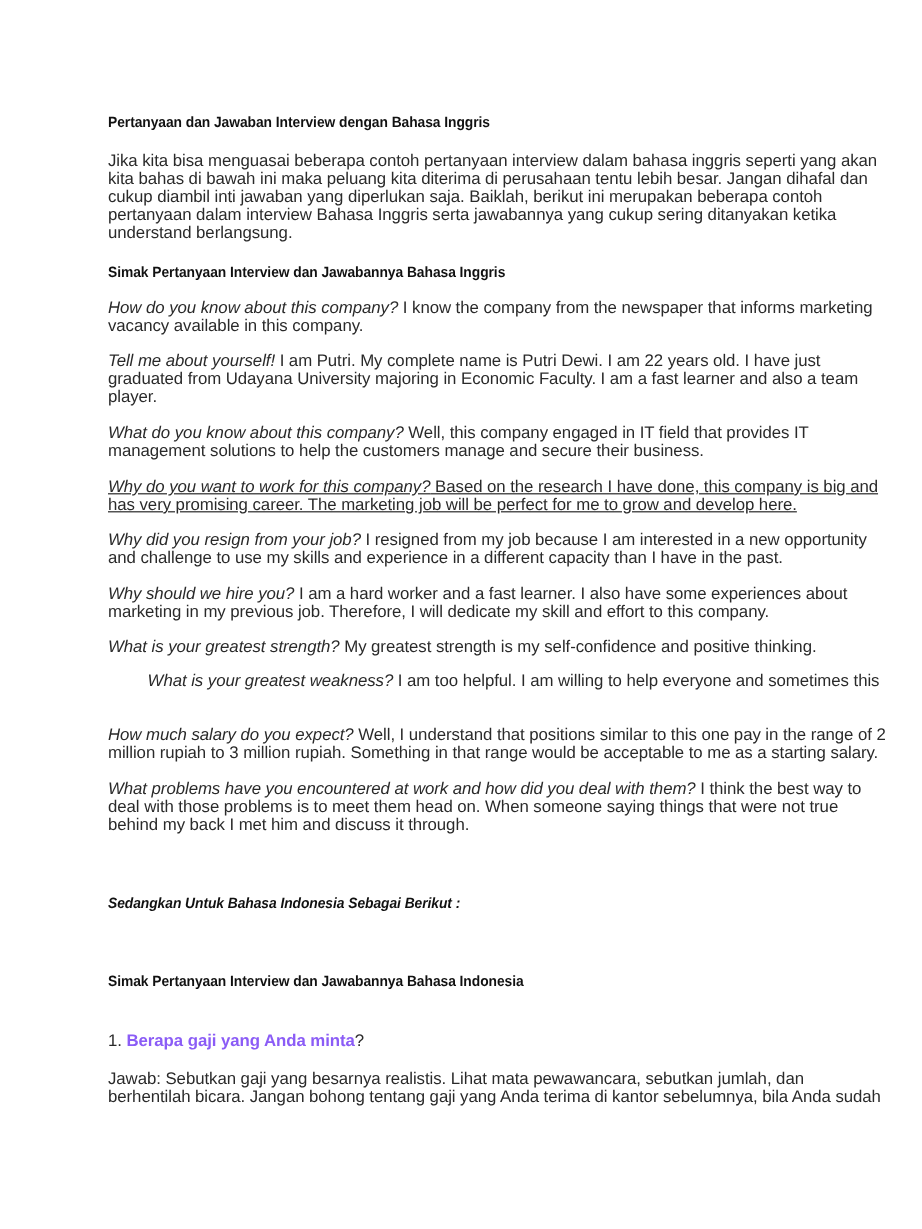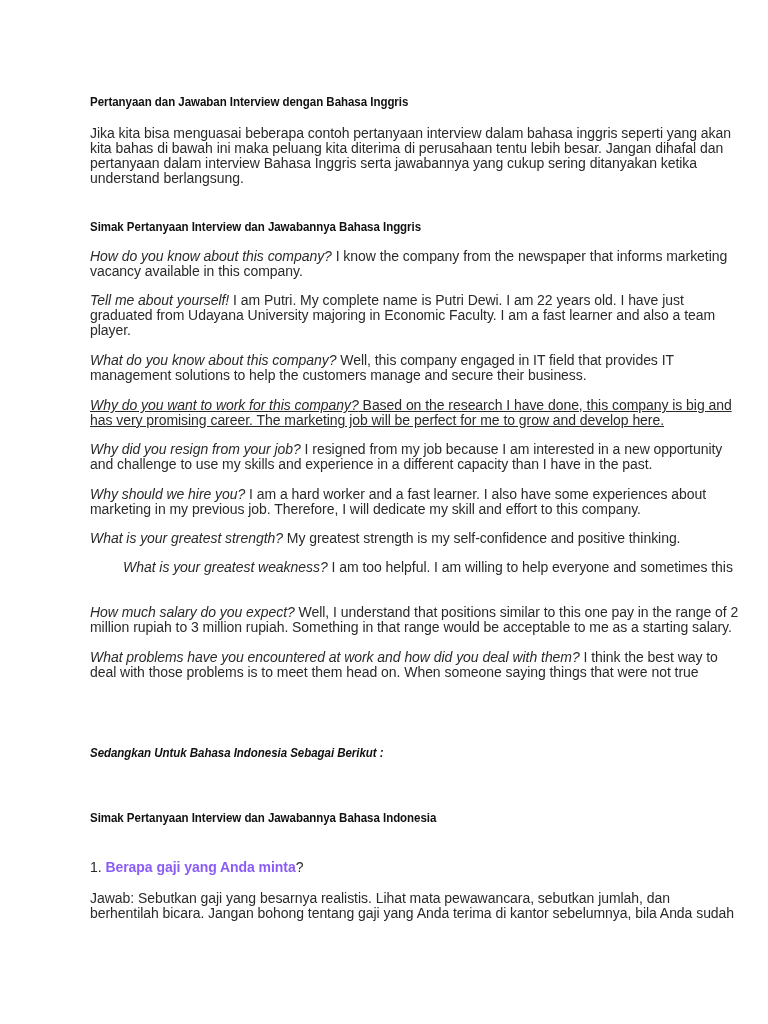--- a/index.html
+++ b/index.html
@@ -58,20 +58,21 @@
 </head>
 <body>
 
 <div class="page">
 
   <div class="block heading" style="top:95px;">Pertanyaan dan Jawaban Interview dengan Bahasa Inggris</div>
 
   <div class="block para" style="top:126px;">
     <span class="line">Jika kita bisa menguasai beberapa contoh pertanyaan interview dalam bahasa inggris seperti yang akan</span>
     <span class="line">kita bahas di bawah ini maka peluang kita diterima di perusahaan tentu lebih besar. Jangan dihafal dan</span>
+    <span class="line">cukup diambil inti jawaban yang diperlukan saja. Baiklah, berikut ini merupakan beberapa contoh</span>
     <span class="line">pertanyaan dalam interview Bahasa Inggris serta jawabannya yang cukup sering ditanyakan ketika</span>
     <span class="line">understand berlangsung.</span>
   </div>
 
   <div class="block heading" style="top:220px;">Simak Pertanyaan Interview dan Jawabannya Bahasa Inggris</div>
 
   <div class="block para" style="top:249px;">
     <span class="line"><span class="q">How do you know about this company?</span><span> I know the company from the newspaper that informs marketing</span></span>
     <span class="line">vacancy available in this company.</span>
   </div>
@@ -111,20 +112,21 @@
   </div>
 
   <div class="block para" style="top:605px;">
     <span class="line"><span class="q">How much salary do you expect?</span><span> Well, I understand that positions similar to this one pay in the range of 2</span></span>
     <span class="line">million rupiah to 3 million rupiah. Something in that range would be acceptable to me as a starting salary.</span>
   </div>
 
   <div class="block para" style="top:650px;">
     <span class="line"><span class="q">What problems have you encountered at work and how did you deal with them?</span><span> I think the best way to</span></span>
     <span class="line">deal with those problems is to meet them head on. When someone saying things that were not true</span>
+    <span class="line">behind my back I met him and discuss it through.</span>
   </div>
 
   <div class="block heading heading-italic" style="top:746px;">Sedangkan Untuk Bahasa Indonesia Sebagai Berikut :</div>
 
   <div class="block heading" style="top:811px;">Simak Pertanyaan Interview dan Jawabannya Bahasa Indonesia</div>
 
   <div class="block para" style="top:860px;">
     <span class="line"><span>1. </span><b class="bold-q">Berapa gaji yang Anda minta</b><span>?</span></span>
   </div>
 

